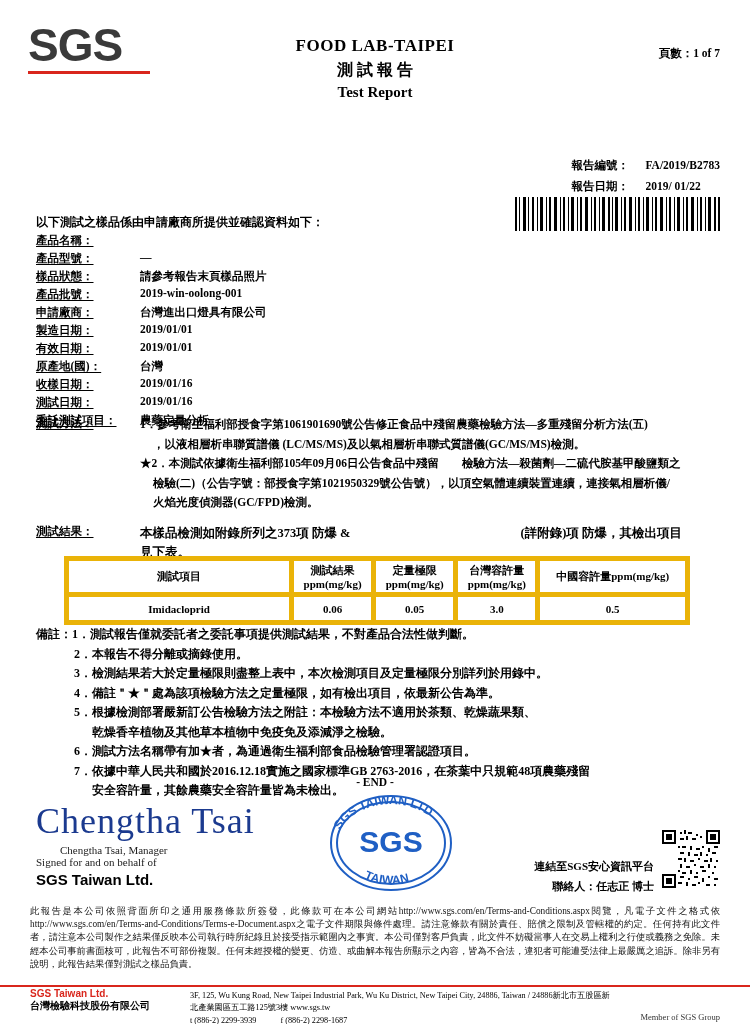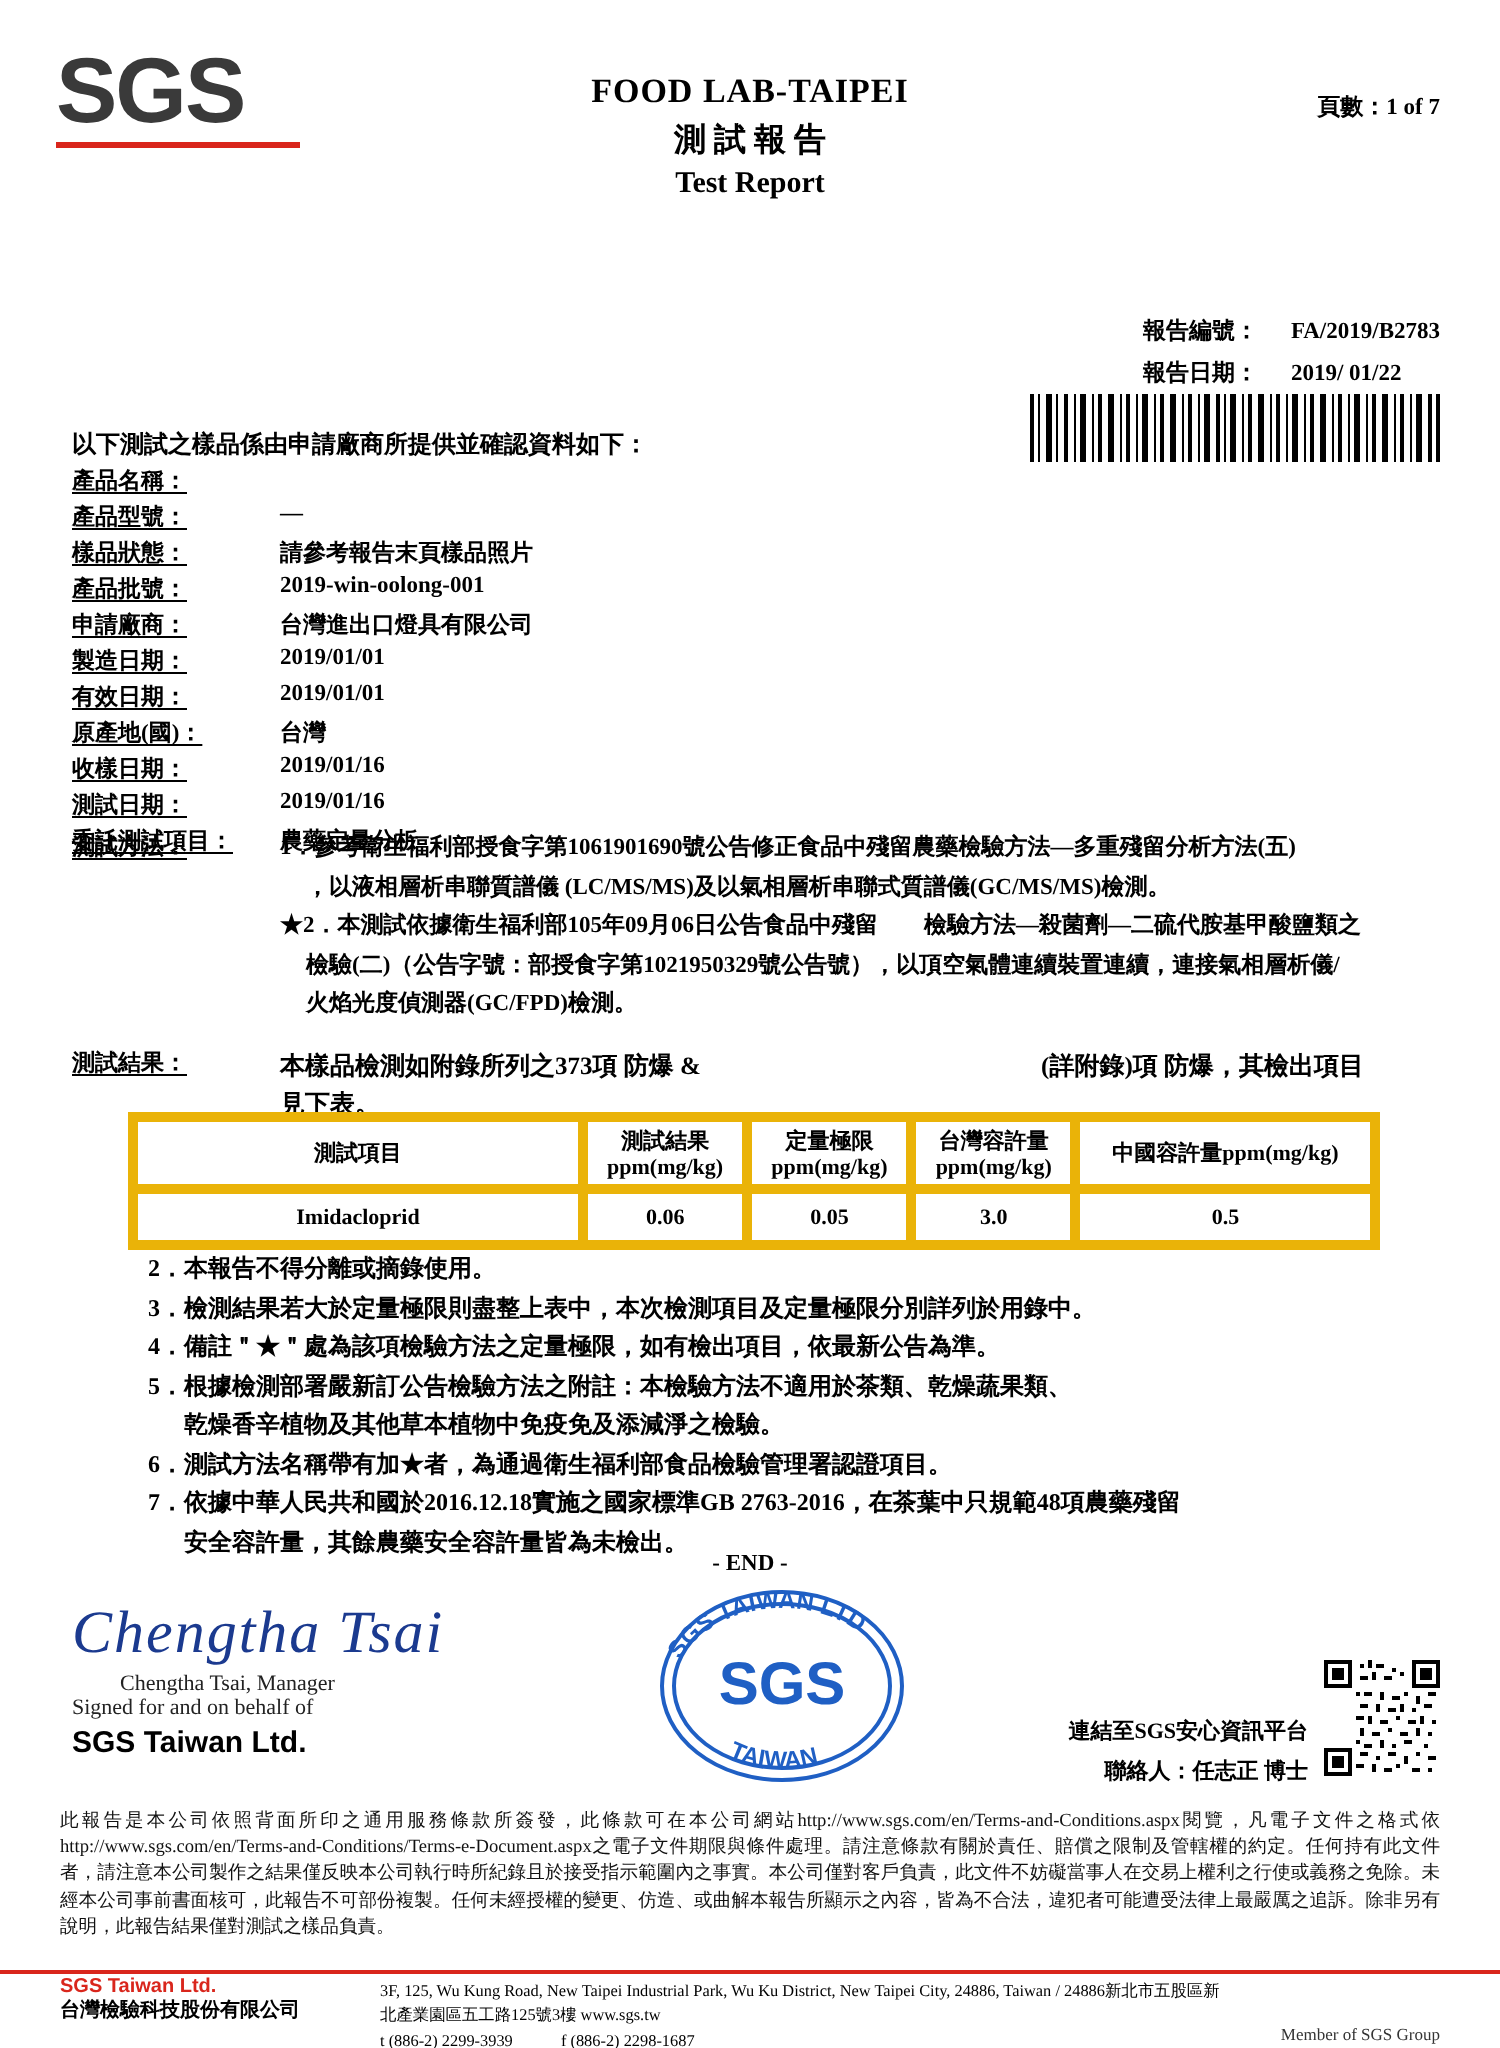--- a/index.html
+++ b/index.html
@@ -91,21 +91,21 @@
   .notes .sub{padding-left:38px;display:block;}
   .end{
     position:absolute;left:0;top:776px;width:750px;text-align:center;font-size:11.5px;
     font-weight:bold;
   }
   
   .sig{
     position:absolute;left:36px;top:800px;width:330px;
   }
   .sig-script{
-    font-family:"Liberation Serif",serif;font-style:italic;font-size:30px;color:#1b3a8f;
+    font-family:"Liberation Serif",serif;font-size:36px;color:#1b3a8f;
     letter-spacing:1px;
   }
   .sig .name{font-size:11px;margin-top:2px;color:#222;padding-left:24px;}
   .sig .onbehalf{font-size:11px;color:#222;}
   .sig .co{font-family:"Liberation Sans",sans-serif;font-weight:bold;font-size:15px;margin-top:3px;}
   .stamp{
     position:absolute;left:305px;top:788px;width:172px;height:110px;
   }
   .qr{
     position:absolute;right:30px;top:830px;width:58px;height:58px;
@@ -317,20 +317,24 @@
         <td>Imidacloprid</td>
         <td>0.06</td>
         <td>0.05</td>
         <td>3.0</td>
         <td>0.5</td>
       </tr>
     </tbody>
   </table>
 
   <div class="notes">
+    <div class="n">
+      <span class="num">備註：</span>
+      <span class="txt">1．測試報告僅就委託者之委託事項提供測試結果，不對產品合法性做判斷。</span>
+    </div>
     <div class="sub">2．本報告不得分離或摘錄使用。</div>
     <div class="sub">3．檢測結果若大於定量極限則盡整上表中，本次檢測項目及定量極限分別詳列於用錄中。</div>
     <div class="sub">4．備註＂★＂處為該項檢驗方法之定量極限，如有檢出項目，依最新公告為準。</div>
     <div class="sub">5．根據檢測部署嚴新訂公告檢驗方法之附註：本檢驗方法不適用於茶類、乾燥蔬果類、</div>
     <div class="sub" style="padding-left:56px">乾燥香辛植物及其他草本植物中免疫免及添減淨之檢驗。</div>
     <div class="sub">6．測試方法名稱帶有加★者，為通過衛生福利部食品檢驗管理署認證項目。</div>
     <div class="sub">7．依據中華人民共和國於2016.12.18實施之國家標準GB 2763-2016，在茶葉中只規範48項農藥殘留</div>
     <div class="sub" style="padding-left:56px">安全容許量，其餘農藥安全容許量皆為未檢出。</div>
   </div>
 

